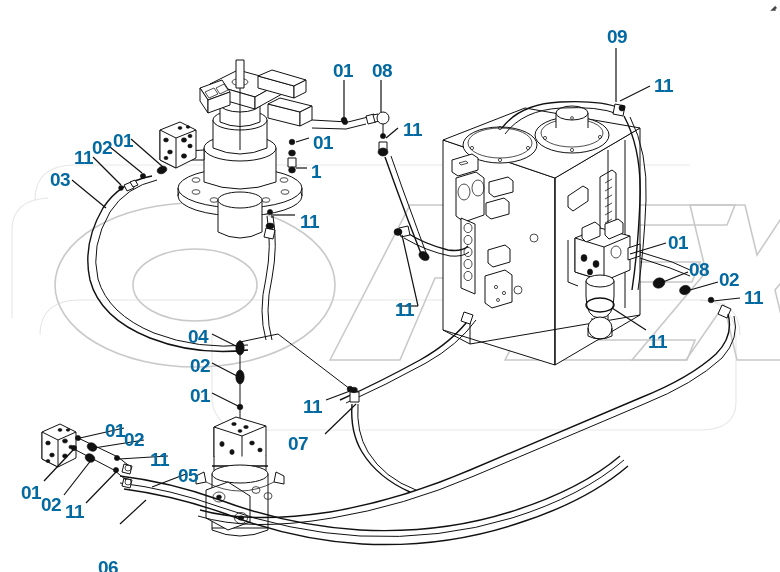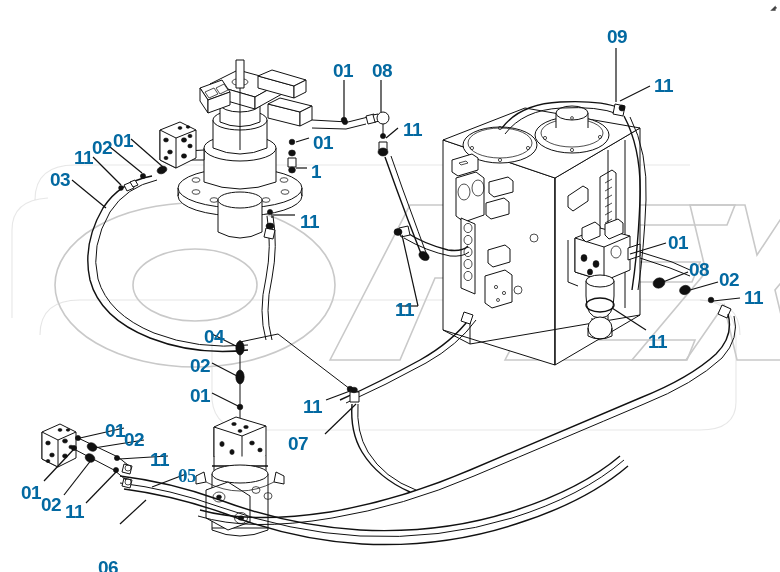--- a/index.html
+++ b/index.html
@@ -435,29 +435,29 @@
   <div class="lbl" style="left:607px;top:27px;">09</div>
   <div class="lbl" style="left:654px;top:76px;">11</div>
 
   <div class="lbl" style="left:668px;top:233px;">01</div>
   <div class="lbl" style="left:689px;top:260px;">08</div>
   <div class="lbl" style="left:719px;top:270px;">02</div>
   <div class="lbl" style="left:744px;top:288px;">11</div>
   <div class="lbl" style="left:648px;top:332px;">11</div>
   <div class="lbl" style="left:395px;top:300px;">11</div>
 
-  <div class="lbl" style="left:204px;top:327px;">04</div>
+  <div class="lbl" style="left:188px;top:327px;">04</div>
   <div class="lbl" style="left:190px;top:356px;">02</div>
   <div class="lbl" style="left:190px;top:386px;">01</div>
   <div class="lbl" style="left:303px;top:397px;">11</div>
   <div class="lbl" style="left:288px;top:434px;">07</div>
 
   <div class="lbl" style="left:105px;top:421px;">01</div>
   <div class="lbl" style="left:124px;top:430px;">02</div>
   <div class="lbl" style="left:150px;top:450px;">11</div>
-  <div class="lbl" style="left:178px;top:466px;font-family:Liberation Serif, serif;">05</div>
+  <div class="lbl" style="left:178px;top:466px;">05</div>
   <div class="lbl" style="left:21px;top:483px;">01</div>
   <div class="lbl" style="left:41px;top:495px;">02</div>
   <div class="lbl" style="left:65px;top:502px;">11</div>
   <div class="lbl" style="left:98px;top:525px;margin-top:33px;">06</div>
 
   <div class="corner">◢▪</div>
 </div>
 
 </body></html>

